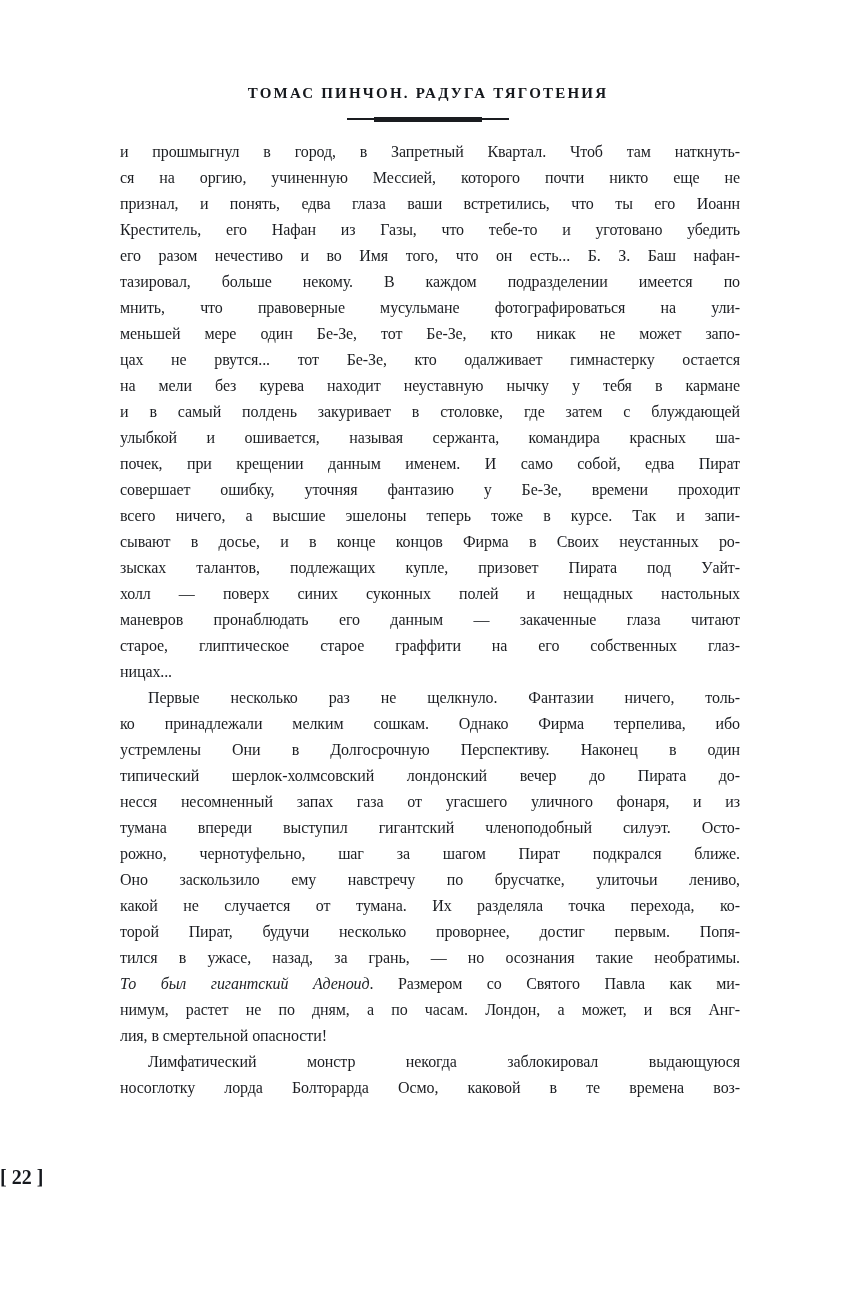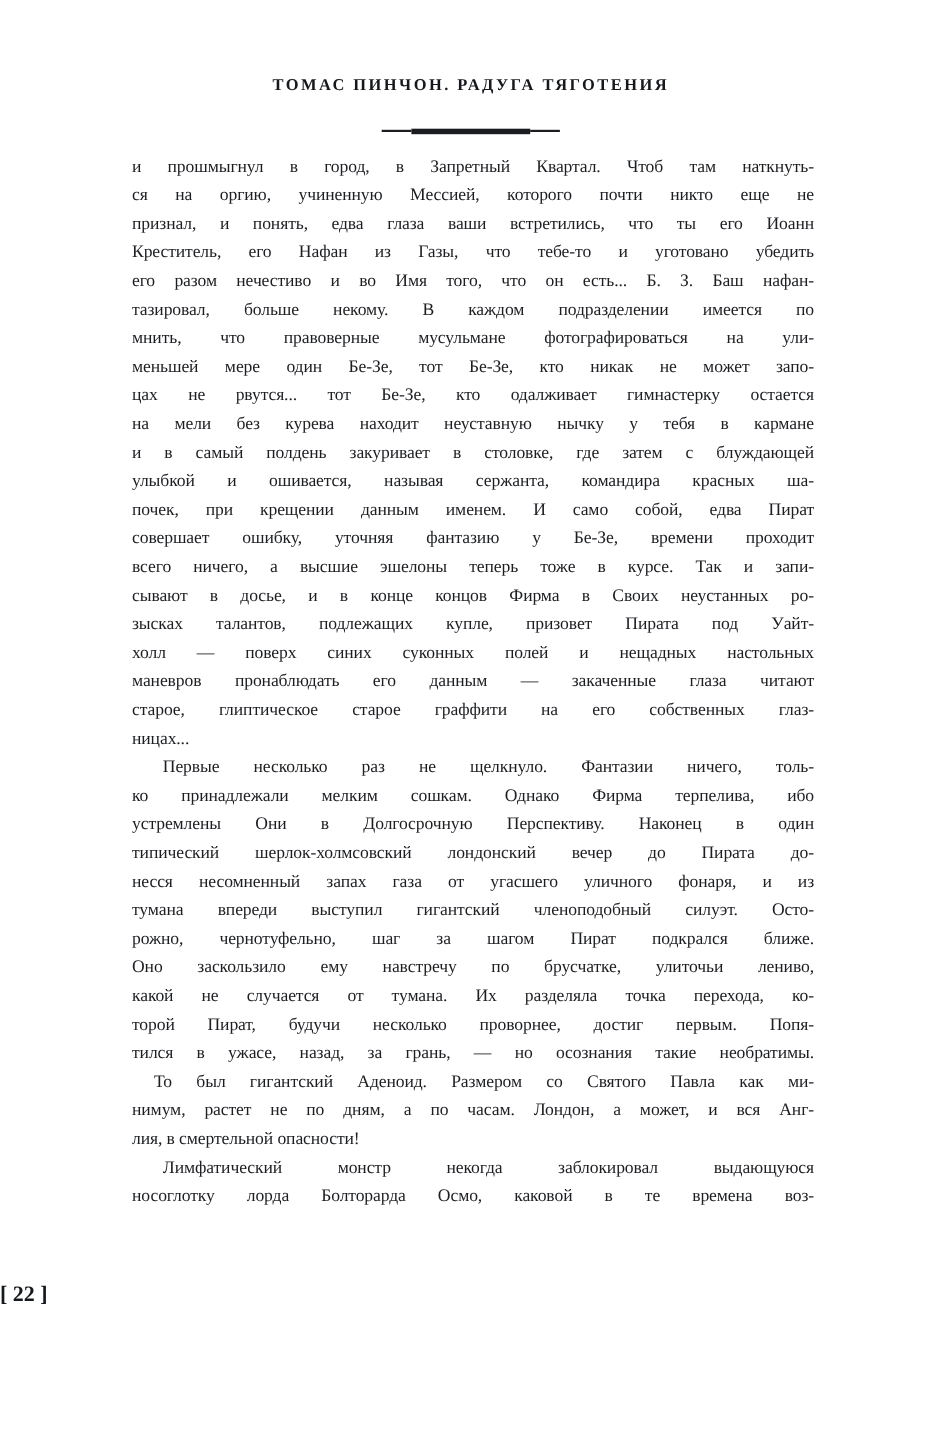--- a/index.html
+++ b/index.html
@@ -11,21 +11,21 @@
     position: relative;
     width: 856px;
     height: 1299px;
     background: #ffffff;
     font-family: "Liberation Serif", "DejaVu Serif", serif;
     color: #1c1e22;
     overflow: hidden;
   }
   .running-header {
     position: absolute;
-    top: 70px;
+    top: 85px;
     left: 0;
     width: 100%;
     text-align: center;
     font-size: 15px;
     font-weight: bold;
     letter-spacing: 2.2px;
     color: #15181d;
   }
   .header-divider {
     position: absolute;
@@ -63,21 +63,21 @@
     height: 26px;
     overflow: visible;
   }
   .line.para-end {
     text-align-last: left;
   }
   .line.indent {
     text-indent: 28px;
   }
   .line .italic {
-    margin-left: 20px;
+    font-style: italic;
   }
   .page-number {
     position: absolute;
     top: 1166px;
     left: 0;
     width: 100%;
     font-size: 20px;
     font-weight: bold;
     color: #15181d;
   }

